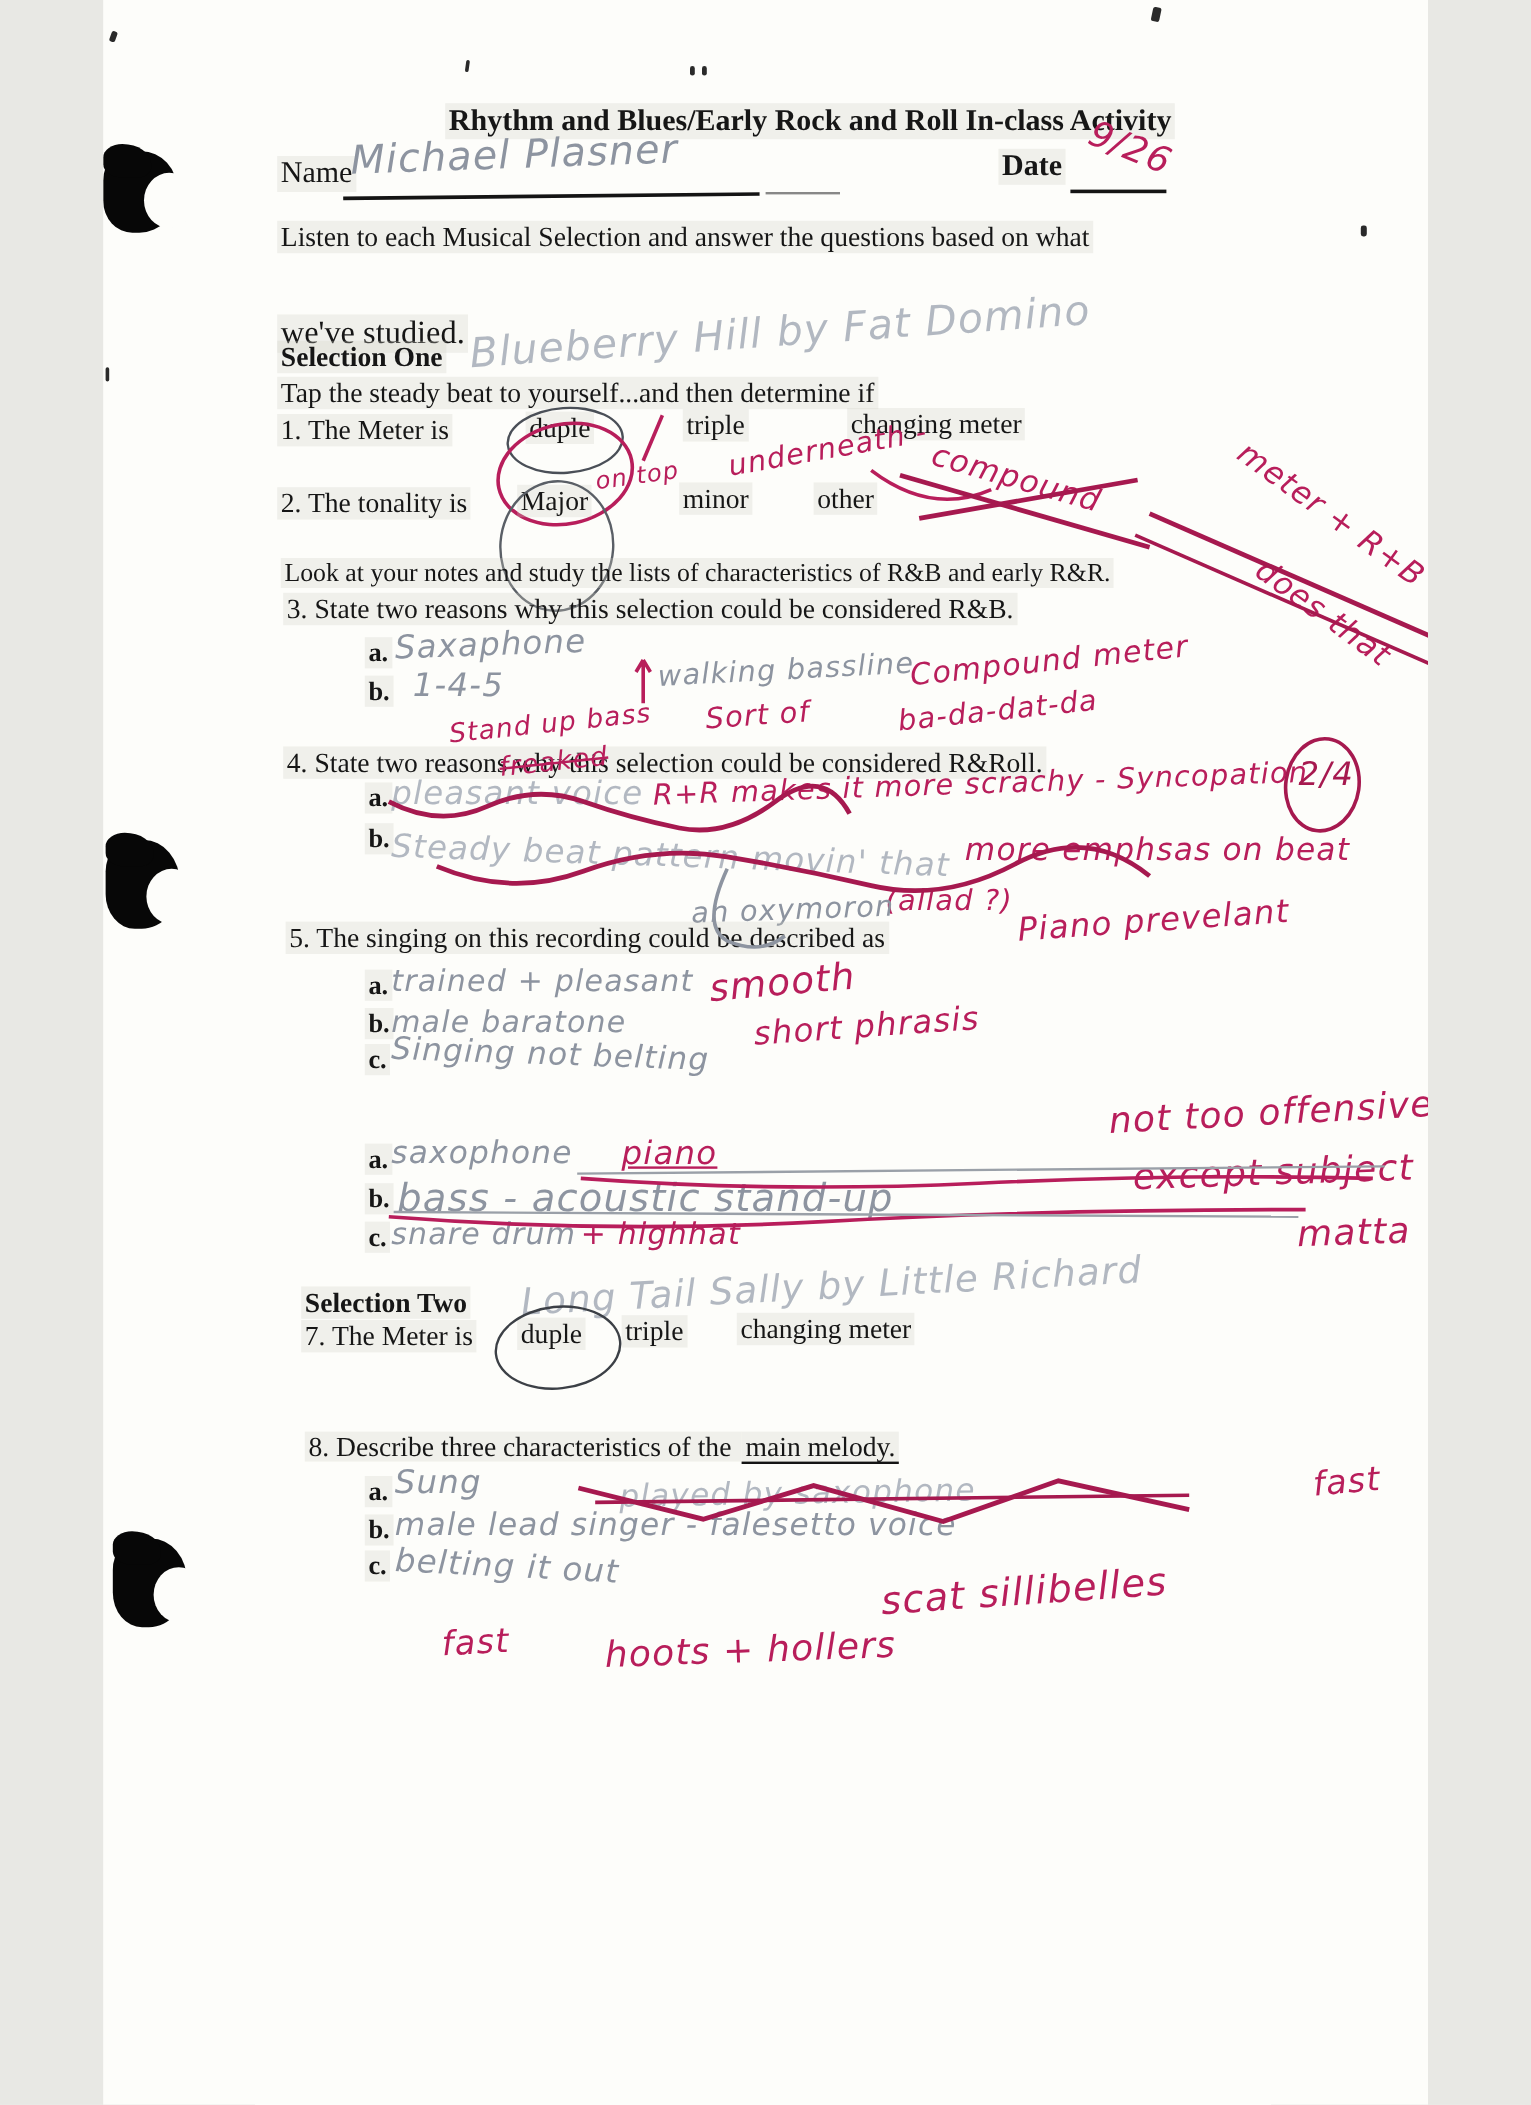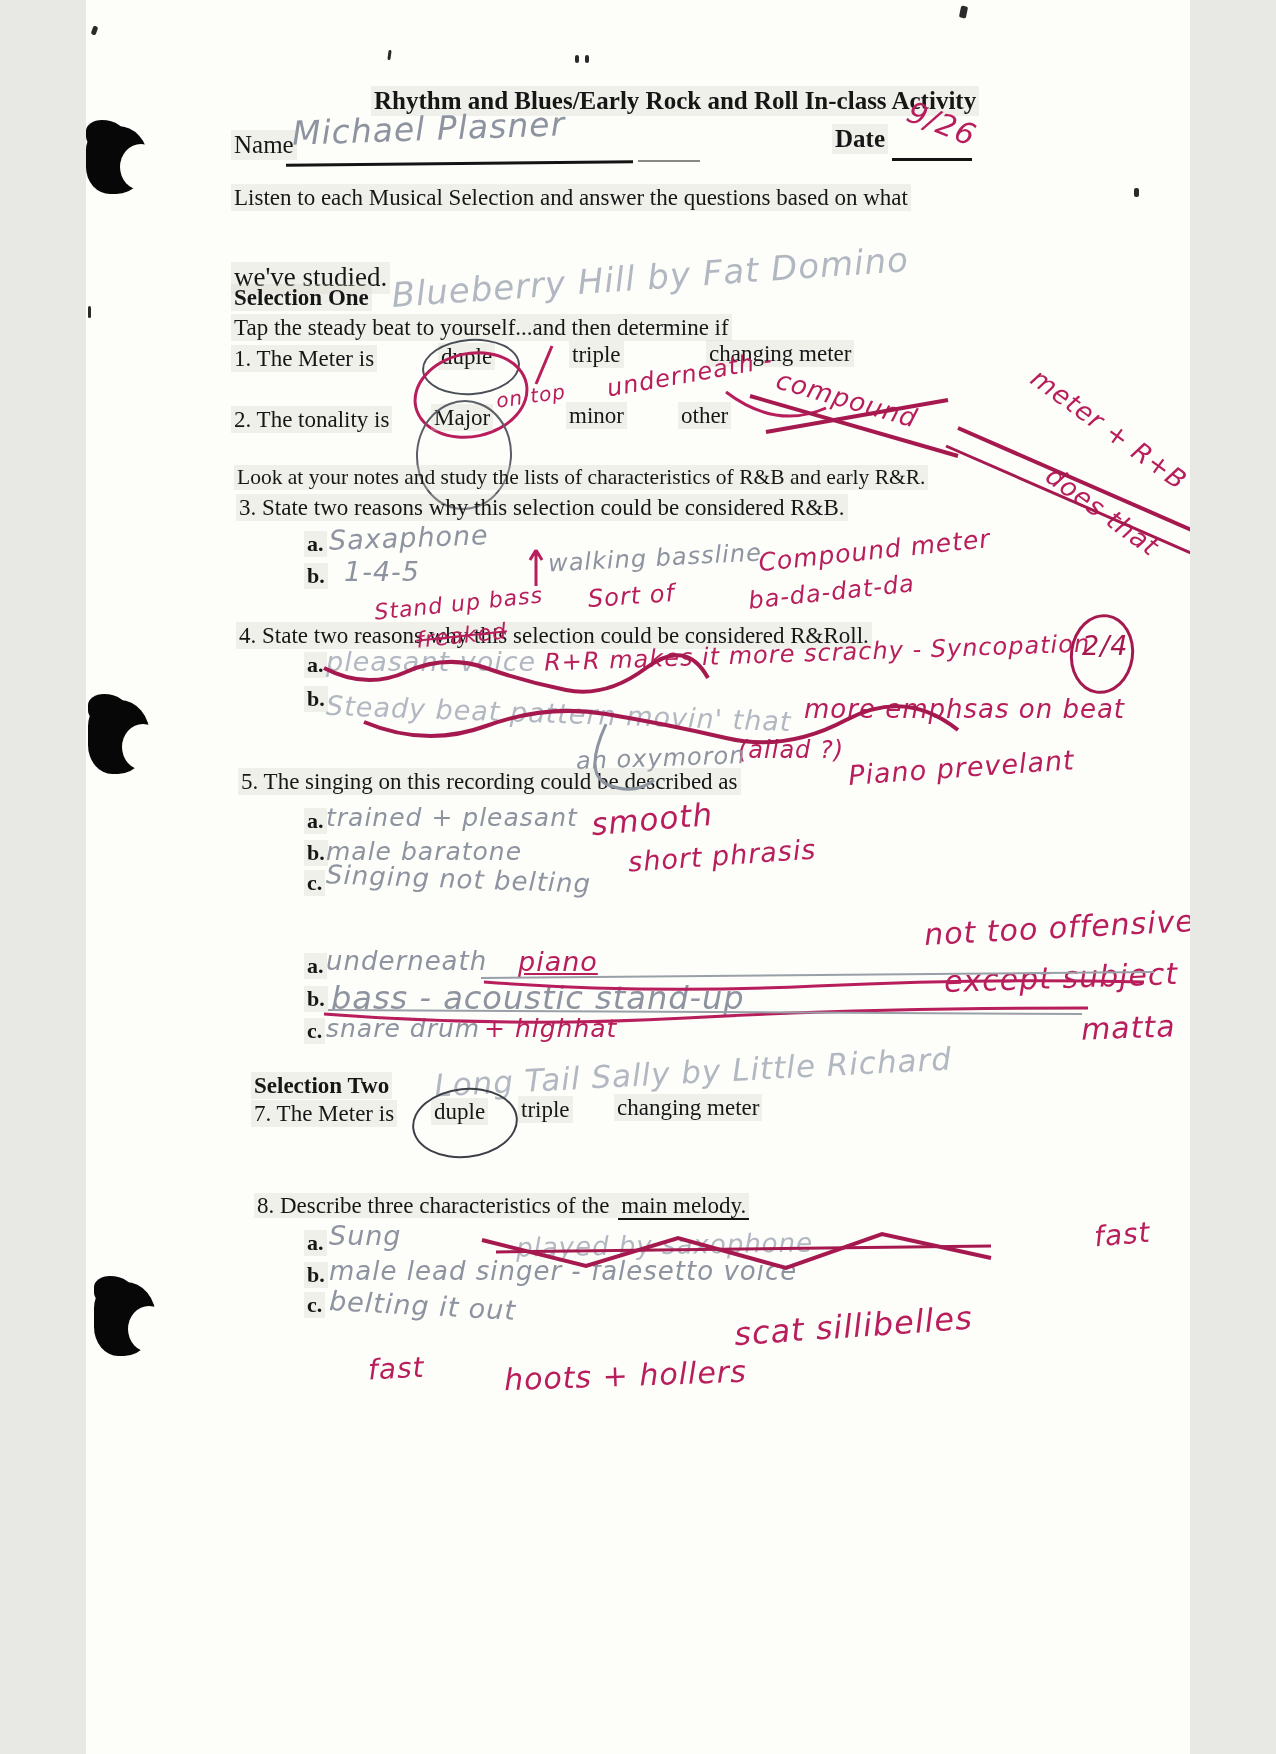--- a/index.html
+++ b/index.html
@@ -122,21 +122,21 @@
   <div class="pos t b" style="left:218px;top:840px;font-size:22px;">b.</div>
   <div class="pos hw" style="left:240px;top:839px;font-size:25px;">male baratone</div>
   <div class="pos red" style="left:542px;top:842px;font-size:27px;transform:rotate(-4deg);">short phrasis</div>
   <div class="pos t b" style="left:218px;top:870px;font-size:22px;">c.</div>
   <div class="pos hw" style="left:240px;top:866px;font-size:26px;transform:rotate(2deg);">Singing not belting</div>
 
   <div class="pos red" style="left:838px;top:912px;font-size:30px;transform:rotate(-3deg);">not too offensive</div>
   <div class="pos red" style="left:858px;top:962px;font-size:30px;transform:rotate(-2deg);">except subject</div>
   <div class="pos red" style="left:995px;top:1012px;font-size:30px;transform:rotate(-2deg);">matta</div>
   <div class="pos t b" style="left:218px;top:953px;font-size:22px;">a.</div>
-  <div class="pos hw" style="left:240px;top:948px;font-size:26px;">underneath</div>
+  <div class="pos hw" style="left:240px;top:948px;font-size:26px;">saxophone</div>
   <div class="pos red" style="left:432px;top:948px;font-size:27px;text-decoration:underline;">piano</div>
   <div class="pos t b" style="left:218px;top:986px;font-size:22px;">b.</div>
   <div class="pos hw" style="left:245px;top:982px;font-size:32px;">bass - acoustic stand-up</div>
   <div class="pos t b" style="left:218px;top:1018px;font-size:22px;">c.</div>
   <div class="pos hw" style="left:240px;top:1016px;font-size:25px;">snare drum</div>
   <div class="pos red" style="left:398px;top:1016px;font-size:25px;">+ highhat</div>
 
   <div class="pos t b" style="left:165px;top:1072px;font-size:23px;">Selection Two</div>
   <div class="pos hw light" style="left:348px;top:1056px;font-size:31px;transform:rotate(-3deg);">Long Tail Sally by Little Richard</div>
   <div class="pos t" style="left:165px;top:1100px;font-size:23px;">7. The Meter is</div>

